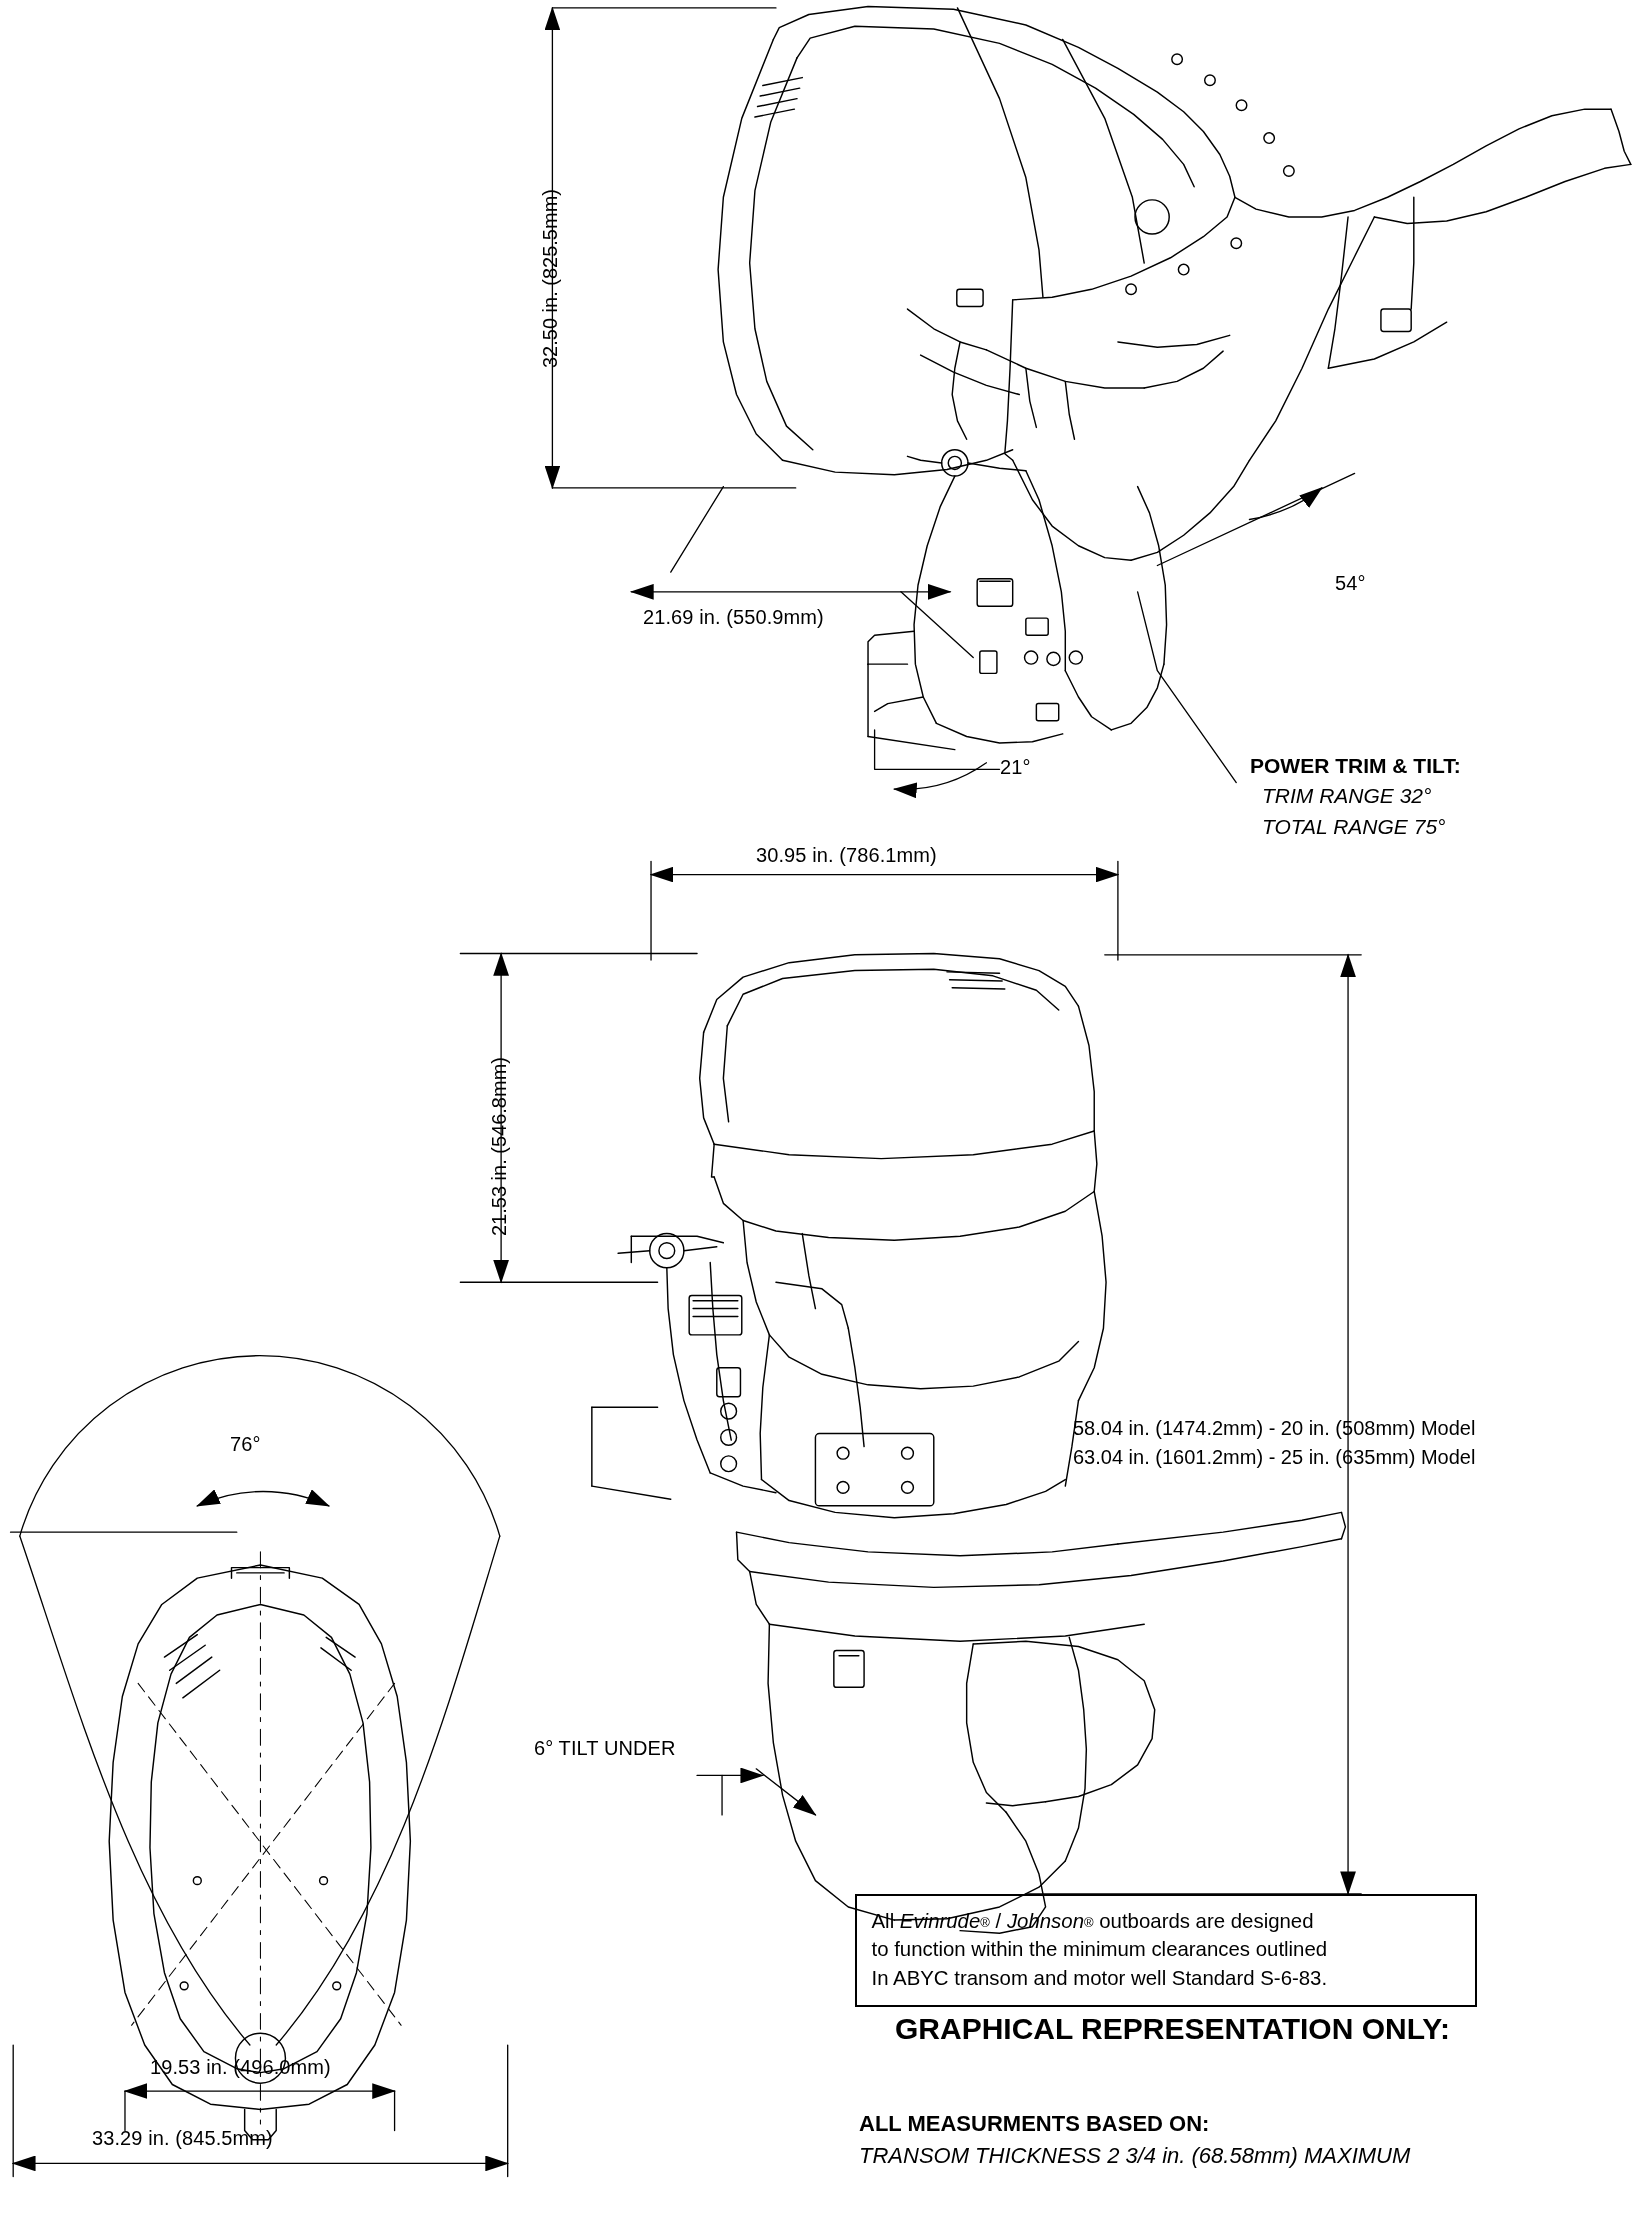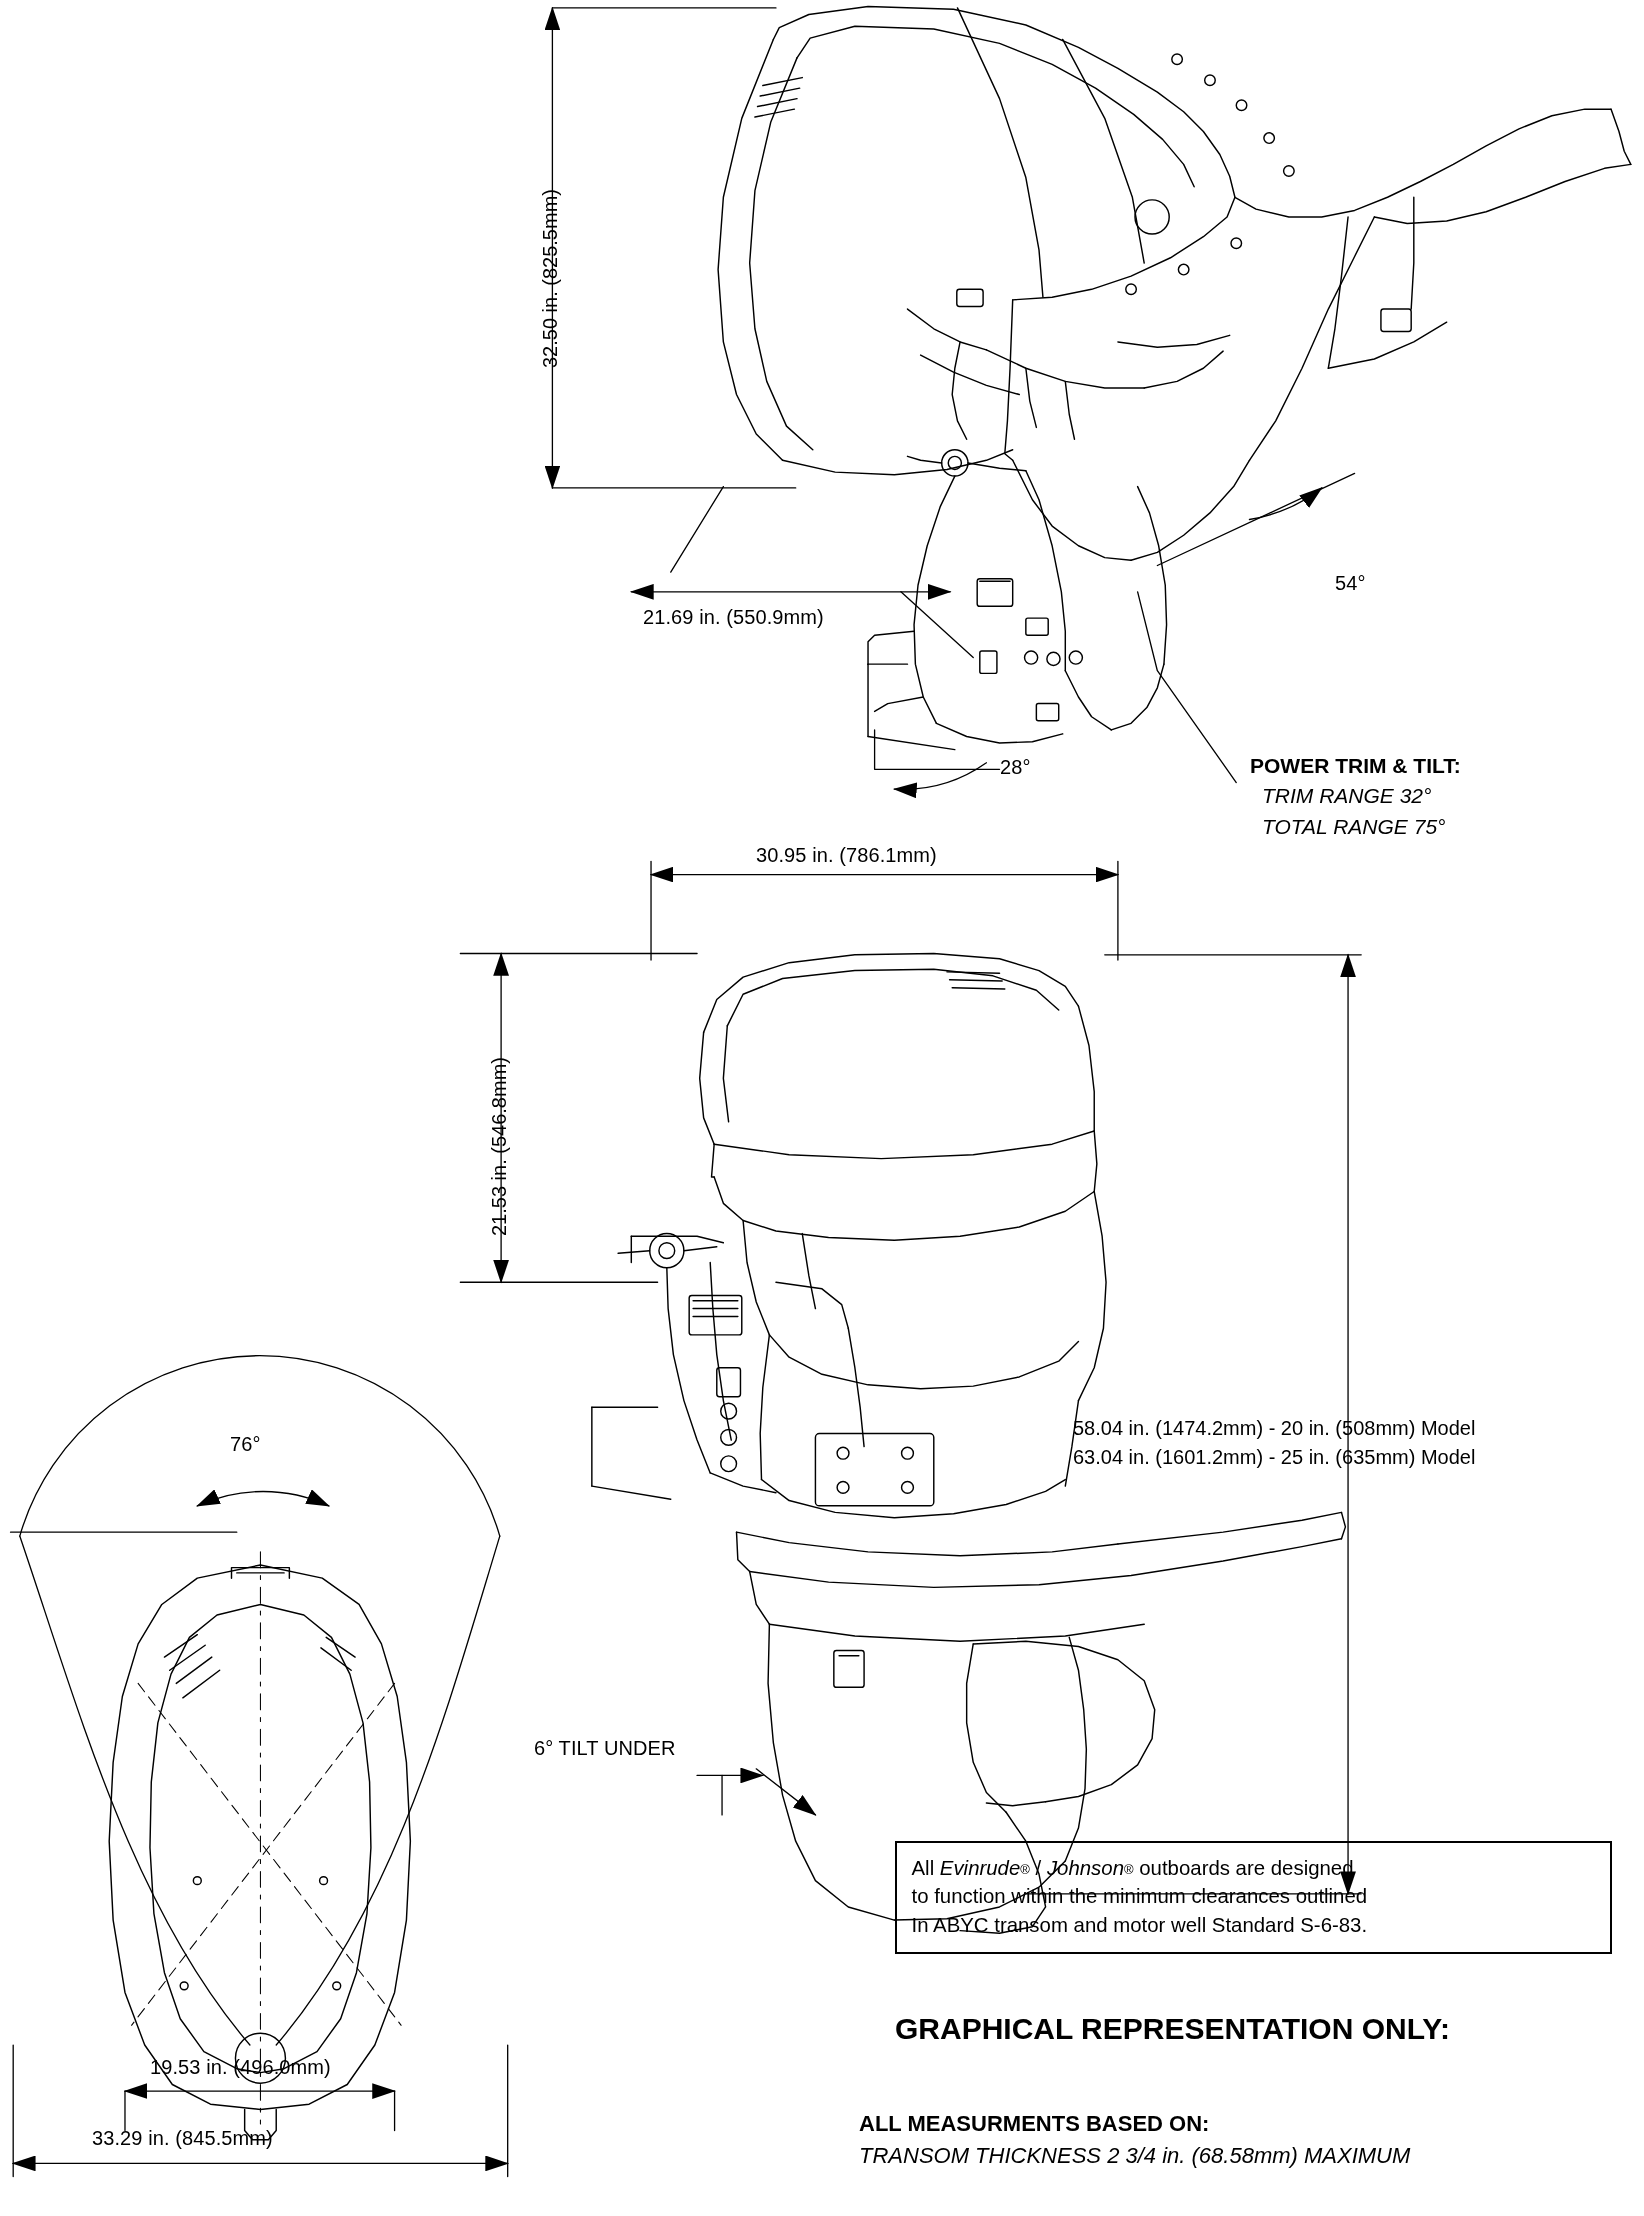--- a/index.html
+++ b/index.html
@@ -349,21 +349,21 @@
       </g>
     </g>
   </svg>
 
   <div class="lbl dim-v" style="left:538px; top:368px;">32.50 in. (825.5mm)</div>
 
   <div class="lbl dim" style="left:631px; top:605px;margin-left:12px;">21.69 in. (550.9mm)</div>
 
   <div class="lbl dim" style="left:1335px; top:571px;">54°</div>
 
-  <div class="lbl dim" style="left:1000px; top:755px;">28°</div>
+  <div class="lbl dim" style="left:1000px; top:755px;">21°</div>
 
   <div class="blk" style="left:1250px; top:751px;">
     <div class="bold">POWER TRIM &amp; TILT:</div>
     <div class="ital" style="padding-left:12px;">TRIM RANGE 32°</div>
     <div class="ital" style="padding-left:12px;">TOTAL RANGE 75°</div>
   </div>
 
   <div class="lbl dim" style="left:756px; top:843px;">30.95 in. (786.1mm)</div>
 
   <div class="lbl dim-v" style="left:487px; top:1236px;">21.53 in. (546.8mm)</div>
@@ -374,21 +374,21 @@
   </div>
 
   <div class="lbl dim" style="left:534px; top:1736px;">6° TILT UNDER</div>
 
   <div class="lbl dim" style="left:230px; top:1432px;">76°</div>
 
   <div class="lbl dim" style="left:150px; top:2055px;">19.53 in. (496.0mm)</div>
 
   <div class="lbl dim" style="left:92px; top:2126px;text-align:right;">33.29 in. (845.5mm)</div>
 
-  <div class="note-box" style="left:855px; top:1841px; width:717px;margin-left:40px;">
+  <div class="note-box" style="left:855px; top:1894px; width:622px;">
     <div><span>All </span><span class="ital">Evinrude</span><span class="small-reg">®</span><span> / </span><span class="ital">Johnson</span><span class="small-reg">®</span><span> outboards are designed</span></div>
     <div>to function within the minimum clearances outlined</div>
     <div>In ABYC transom and motor well Standard S-6-83.</div>
   </div>
 
   <div class="blk" style="left:859px; top:2007px; font-size:30px;margin-left:36px;">
     <div class="bold">GRAPHICAL REPRESENTATION ONLY:</div>
   </div>
 
   <div class="blk" style="left:859px; top:2108px; font-size:22px;">

